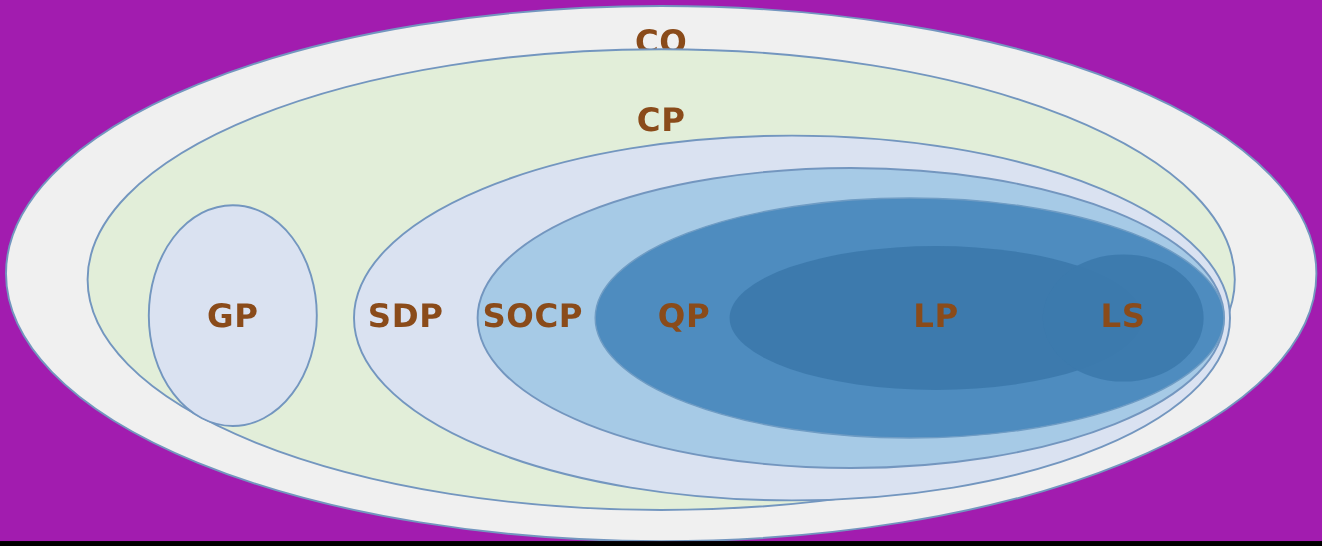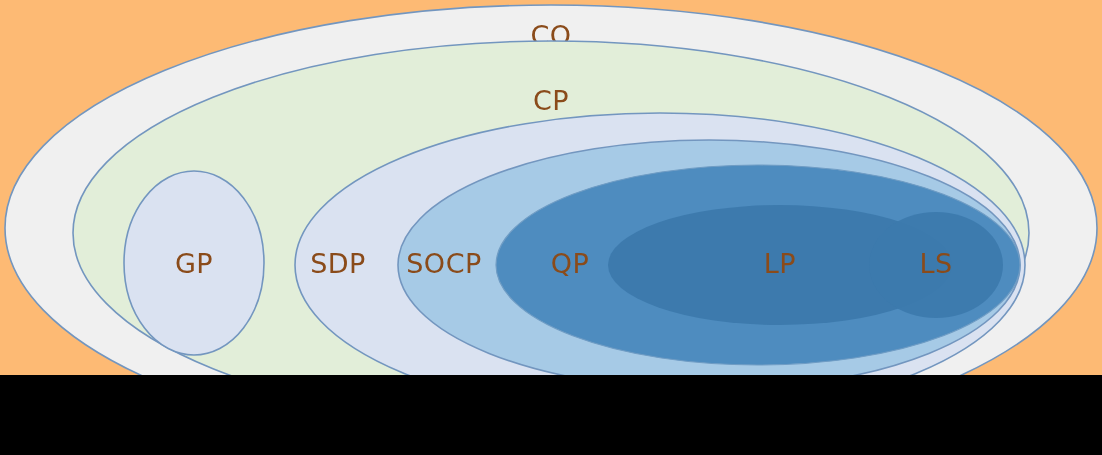--- a/index.html
+++ b/index.html
@@ -3,24 +3,25 @@
 <meta charset="utf-8">
 <style>
   html, body {
     margin: 0;
     padding: 0;
     background: #000000;
   }
   #stage {
     position: relative;
     width: 1102px;
-    height: 375px;
-    background: #fdba74;
+    height: 451px;
+    background: #a21caf;
     overflow: hidden;
     font-family: "DejaVu Sans", "Liberation Sans", sans-serif;
+    font-weight: bold;
   }
   #diagram-svg {
     display: block;
     width: 1102px;
     height: 455px;
   }
   .set-label {
     font-family: "DejaVu Sans", "Liberation Sans", sans-serif;
     font-size: 27px;
     fill: #8a4b1a;

